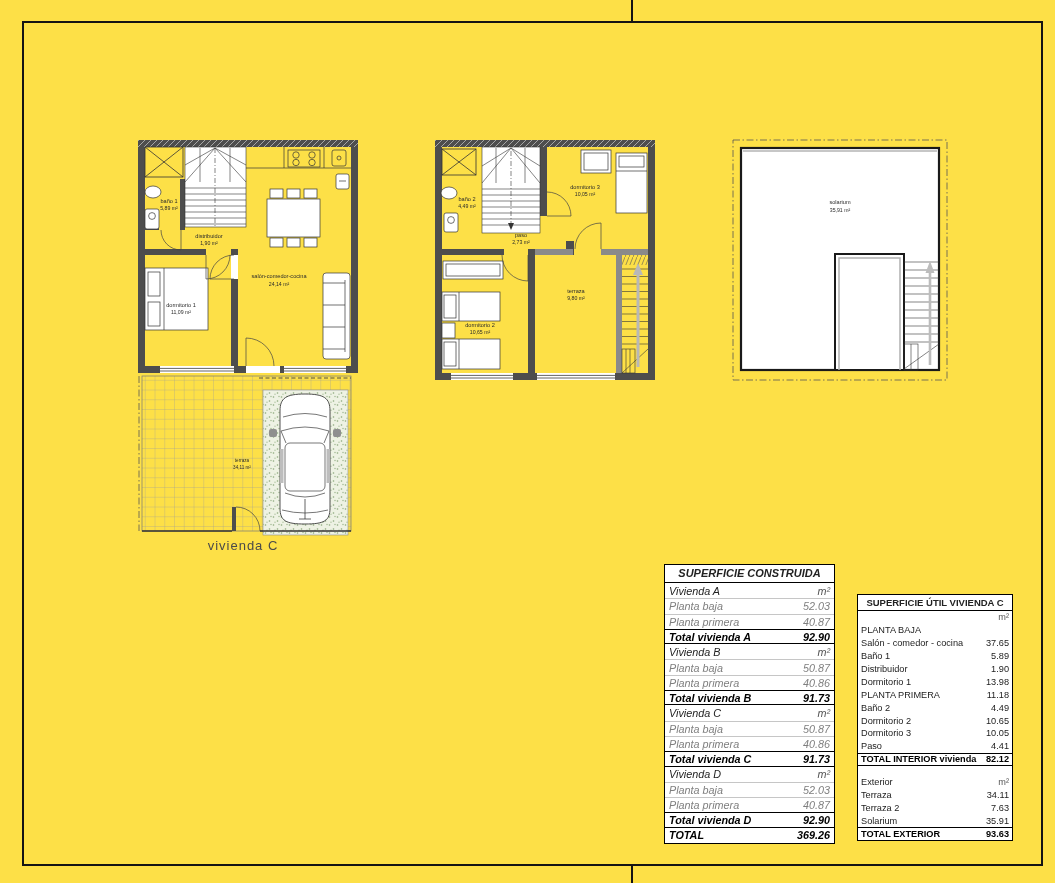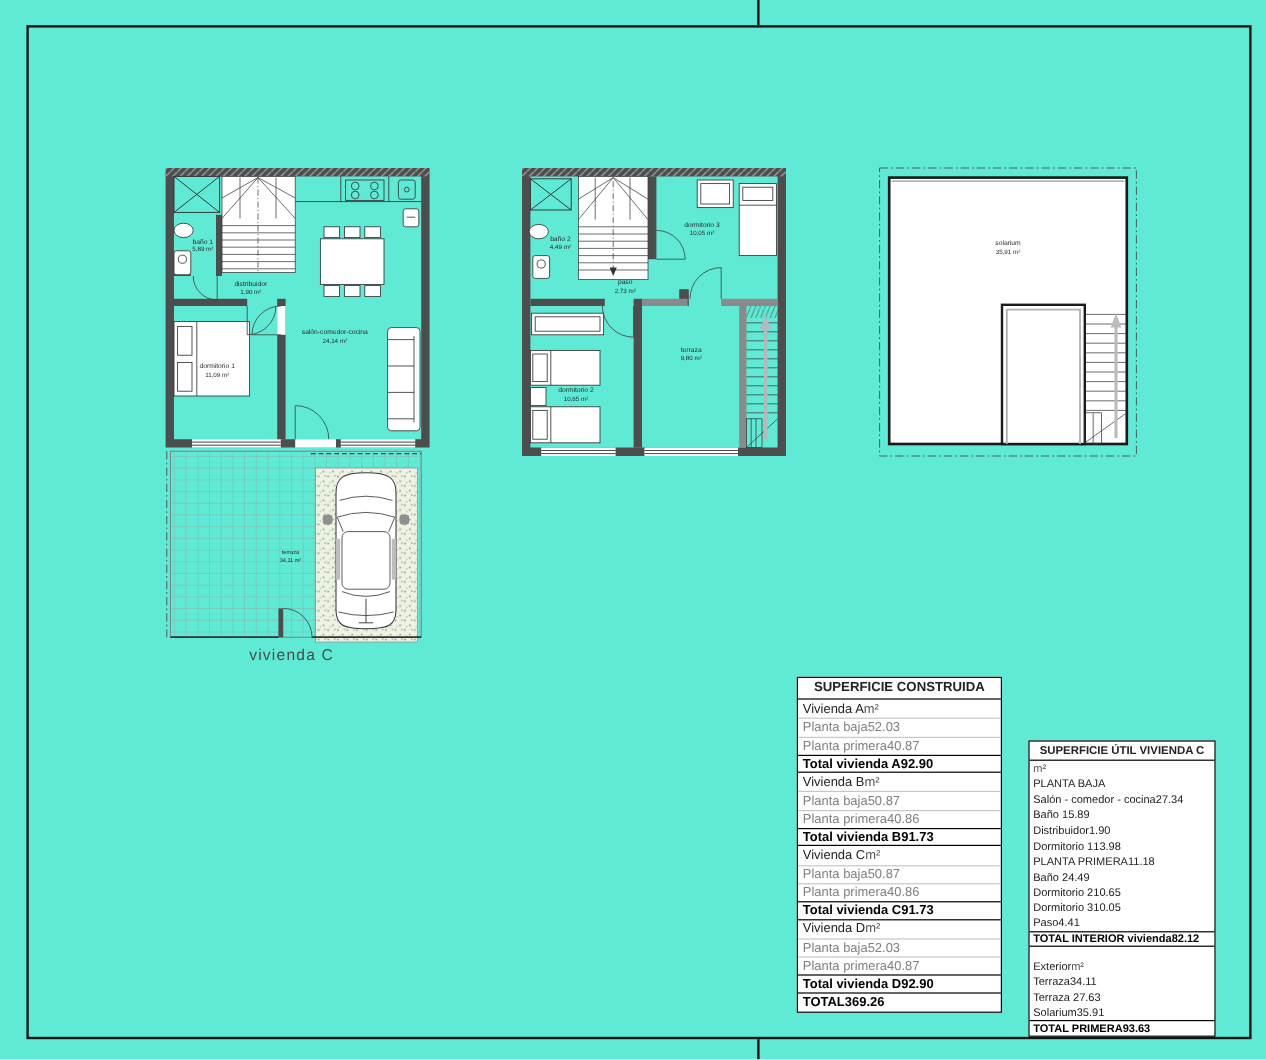--- a/index.html
+++ b/index.html
@@ -1,33 +1,33 @@
 <!DOCTYPE html>
 <html><head>
 <meta charset="utf-8">
 <style>
   html,body{margin:0;padding:0;background:#fff;}
-  #screen{position:relative;width:1055px;height:883px;background:#5eead4;overflow:hidden;
+  #screen{position:relative;width:1055px;height:883px;background:#fde047;overflow:hidden;
           font-family:"Liberation Sans",sans-serif;}
   .frame{position:absolute;left:22px;top:21px;width:1021px;height:845px;
          border:2px solid #141414;box-sizing:border-box;}
   .foldmark{position:absolute;left:631px;width:2px;background:#141414;}
   .fm-top{top:0;height:21px;}
   .fm-bottom{top:866px;height:17px;}
   .plan{position:absolute;}
   .caption{position:absolute;left:190px;top:538px;width:106px;text-align:center;
            font-size:13px;color:#4a4a4a;letter-spacing:1px;}
   
   .stable{position:absolute;background:#fff;border:1.5px solid #000;box-sizing:border-box;color:#222;}
-  .t1{left:664px;top:564px;width:171px;font-size:10.8px;}
-  .t2{left:857px;top:617px;width:156px;font-size:9.2px;}
+  .t1{left:664px;top:564px;width:171px;font-size:10.8px;font-style:italic;}
+  .t2{left:857px;top:594px;width:156px;font-size:9.2px;}
   .thead{font-weight:700;text-align:center;border-bottom:1.3px solid #000;}
   .t1 .thead{height:17px;line-height:17px;font-size:11px;}
   .t2 .thead{height:15px;line-height:15px;font-size:9.5px;}
-  .trow{display:flex;align-items:center;padding:0 4px;box-sizing:border-box;}
+  .trow{display:flex;justify-content:space-between;align-items:center;padding:0 4px;box-sizing:border-box;}
   .t1 .trow{height:15.3px;}
   .t2 .trow{height:12.9px;padding:0 3px;}
   .t1 .gray{color:#7f7f7f;border-top:1px solid #c6c6c6;}
   .t1 .head .unit, .t2 .unit{color:#555;}
   .total{border-top:1.4px solid #000;border-bottom:1.4px solid #000;font-weight:700;color:#000;}
   .t2 .total{border-top:1.3px solid #000;border-bottom:1.3px solid #000;}
   .grand{font-weight:700;color:#000;}
   .gap{height:10px;}
   .lbl{white-space:nowrap;}
   .val{text-align:right;}
@@ -464,21 +464,21 @@
     <div class="trow">
         <span class="lbl"></span>
         <span class="val unit">m²</span>
       </div>
     <div class="trow">
         <span class="lbl">PLANTA BAJA</span>
         <span class="val"></span>
       </div>
     <div class="trow">
         <span class="lbl">Salón - comedor - cocina</span>
-        <span class="val">27.34</span>
+        <span class="val">37.65</span>
       </div>
     <div class="trow">
         <span class="lbl">Baño 1</span>
         <span class="val">5.89</span>
       </div>
     <div class="trow">
         <span class="lbl">Distribuidor</span>
         <span class="val">1.90</span>
       </div>
     <div class="trow">
@@ -520,18 +520,18 @@
       </div>
     <div class="trow">
         <span class="lbl">Terraza 2</span>
         <span class="val">7.63</span>
       </div>
     <div class="trow">
         <span class="lbl">Solarium</span>
         <span class="val">35.91</span>
       </div>
     <div class="trow total" style="border-bottom:none">
-        <span class="lbl">TOTAL PRIMERA</span>
+        <span class="lbl">TOTAL EXTERIOR</span>
         <span class="val">93.63</span>
       </div>
   </div>
 
 </div>
 
 </body></html>

